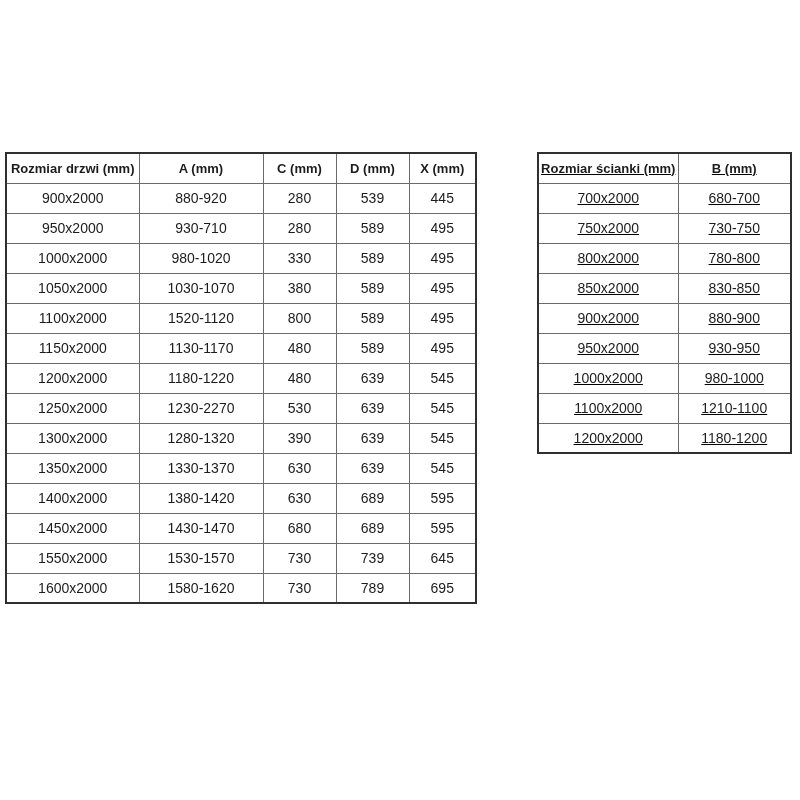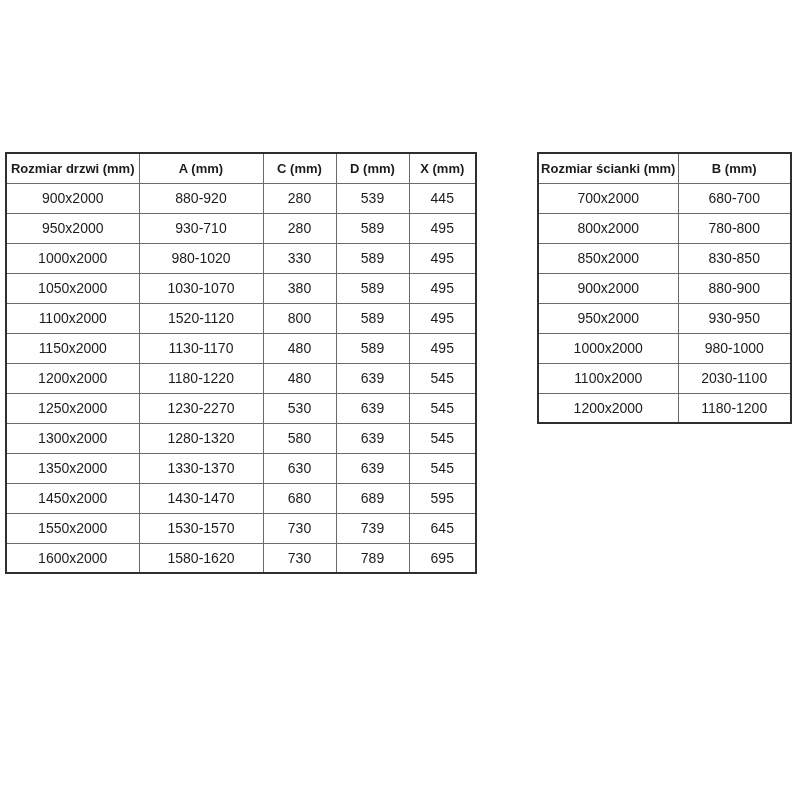--- a/index.html
+++ b/index.html
@@ -35,21 +35,21 @@
   }
   table.spec th {
     font-weight: bold;
     font-size: 13px;
   }
   table.spec td {
     font-weight: normal;
     font-size: 14px;
   }
   #door-table { left: 5px;   top: 152px; width: 470px; }
-  #wall-table { left: 537px; top: 152px; width: 253px; }
+  #wall-table { left: 537px; top: 152px; width: 253px; text-decoration: underline; }
 </style>
 </head>
 <body>
 
 <div class="canvas">
 
   <table id="door-table" class="spec">
     <colgroup>
       <col style="width:133px">
       <col style="width:124px">
@@ -119,30 +119,37 @@
         <tr>
           <td>1250x2000</td>
           <td>1230-2270</td>
           <td>530</td>
           <td>639</td>
           <td>545</td>
         </tr>
         <tr>
           <td>1300x2000</td>
           <td>1280-1320</td>
-          <td>580</td>
+          <td>390</td>
           <td>639</td>
           <td>545</td>
         </tr>
         <tr>
           <td>1350x2000</td>
           <td>1330-1370</td>
           <td>630</td>
           <td>639</td>
           <td>545</td>
+        </tr>
+        <tr>
+          <td>1400x2000</td>
+          <td>1380-1420</td>
+          <td>630</td>
+          <td>689</td>
+          <td>595</td>
         </tr>
         <tr>
           <td>1450x2000</td>
           <td>1430-1470</td>
           <td>680</td>
           <td>689</td>
           <td>595</td>
         </tr>
         <tr>
           <td>1550x2000</td>
@@ -171,20 +178,24 @@
           <th>Rozmiar ścianki (mm)</th>
           <th>B (mm)</th>
         </tr>
     </thead>
     <tbody>
         <tr>
           <td>700x2000</td>
           <td>680-700</td>
         </tr>
         <tr>
+          <td>750x2000</td>
+          <td>730-750</td>
+        </tr>
+        <tr>
           <td>800x2000</td>
           <td>780-800</td>
         </tr>
         <tr>
           <td>850x2000</td>
           <td>830-850</td>
         </tr>
         <tr>
           <td>900x2000</td>
           <td>880-900</td>
@@ -192,21 +203,21 @@
         <tr>
           <td>950x2000</td>
           <td>930-950</td>
         </tr>
         <tr>
           <td>1000x2000</td>
           <td>980-1000</td>
         </tr>
         <tr>
           <td>1100x2000</td>
-          <td>2030-1100</td>
+          <td>1210-1100</td>
         </tr>
         <tr>
           <td>1200x2000</td>
           <td>1180-1200</td>
         </tr>
       </tbody>
   </table>
 
 </div>
 

